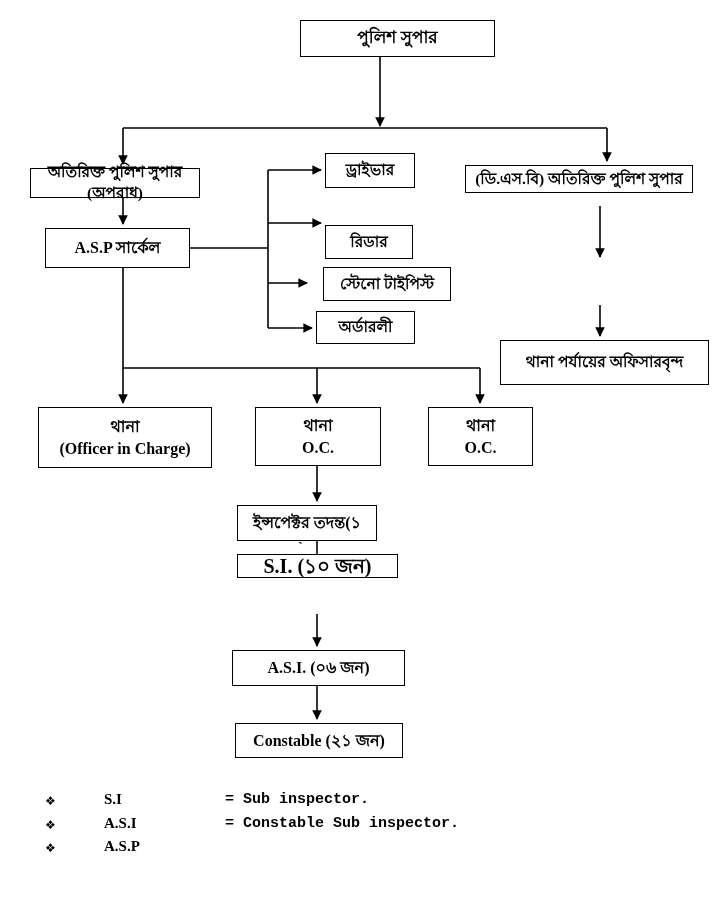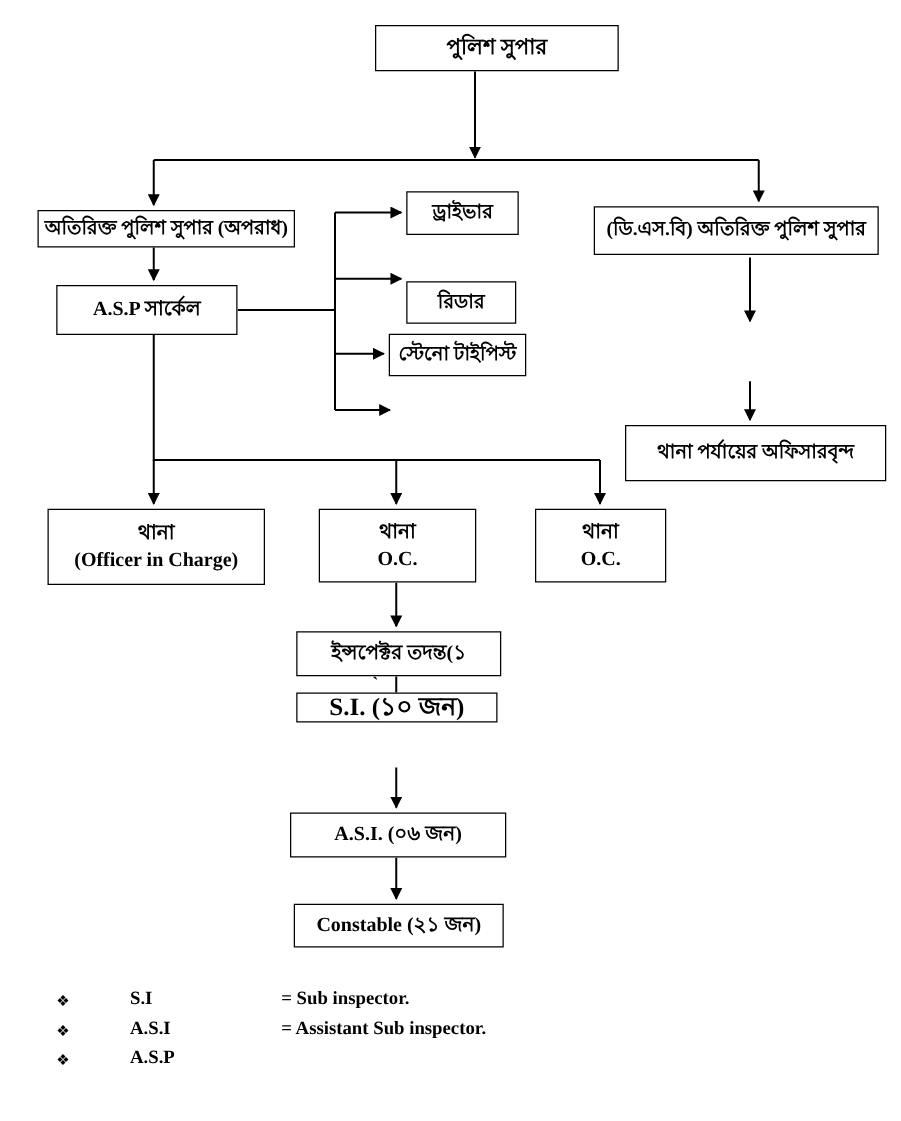--- a/index.html
+++ b/index.html
@@ -49,21 +49,21 @@
     font-size:15px;
   }
   .legend-row { display:flex; line-height:21.5px; }
   .legend-row .bullet {
     width:25px;
     font-size:12px;
     font-family:"DejaVu Sans", sans-serif;
     padding-top:2px;
   }
   .legend-row .term { width:121px;margin-left:34px; }
-  .legend-row .def  { flex:1; }
+  .legend-row .def  { flex:1;font-family:Liberation Mono, monospace; }
 </style>
 </head>
 <body>
 
 <div class="canvas">
 
   <svg class="connectors" viewBox="0 0 721 897" xmlns="http://www.w3.org/2000/svg">
     <defs>
       <marker id="arrow" viewBox="0 0 10 10" refX="9" refY="5" markerWidth="6" markerHeight="6" orient="auto-start-reverse">
         <path d="M0,0 L10,5 L0,10 z" fill="#000"></path>
@@ -91,42 +91,45 @@
       <path d="M317 541 V574" marker-end="url(#arrow)"></path>
       <path d="M317 614 V646" marker-end="url(#arrow)"></path>
       <path d="M317 686 V719" marker-end="url(#arrow)"></path>
     </g>
   </svg>
 
   <div class="node" style="left:300px;top:20px;width:195px;height:37px;font-size:17px">
     <span>পুলিশ সুপার</span>
   </div>
 
-  <div class="node" style="left:30px;top:168px;width:206px;height:30px">
+  <div class="node" style="left:30px;top:168px;width:170px;height:30px">
     <span>অতিরিক্ত পুলিশ সুপার (অপরাধ)</span>
   </div>
 
   <div class="node" style="left:325px;top:153px;width:90px;height:35px">
     <span>ড্রাইভার</span>
   </div>
 
   <div class="node" style="left:45px;top:228px;width:145px;height:40px;font-size:16px">
     <span>A.S.P সার্কেল</span>
   </div>
 
   <div class="node" style="left:325px;top:225px;width:88px;height:34px">
     <span>রিডার</span>
   </div>
 
-  <div class="node" style="left:311px;top:267px;width:110px;height:34px">
+  <div class="node" style="left:323px;top:267px;width:128px;height:34px">
     <span>স্টেনো টাইপিস্ট</span>
   </div>
 
+  <div class="node" style="left:316px;top:311px;width:99px;height:33px">
+    <span>অর্ডারলী</span>
+  </div>
 
-  <div class="node" style="left:475px;top:165px;width:228px;height:39px">
+  <div class="node" style="left:465px;top:165px;width:228px;height:28px">
     <span>(ডি.এস.বি) অতিরিক্ত পুলিশ সুপার</span>
   </div>
 
 
   <div class="node" style="left:500px;top:340px;width:209px;height:45px">
     <span>থানা পর্যায়ের অফিসারবৃন্দ</span>
   </div>
 
   <div class="node" style="left:38px;top:407px;width:174px;height:61px;font-size:16px">
     <span>থানা</span>
@@ -136,21 +139,21 @@
   <div class="node" style="left:255px;top:407px;width:126px;height:59px;font-size:16px">
     <span>থানা</span>
     <span>O.C.</span>
   </div>
 
   <div class="node" style="left:428px;top:407px;width:105px;height:59px;font-size:16px">
     <span>থানা</span>
     <span>O.C.</span>
   </div>
 
-  <div class="node" style="left:237px;top:505px;width:164px;height:36px;font-size:16px">
+  <div class="node" style="left:237px;top:505px;width:140px;height:36px;font-size:16px">
     <span>ইন্সপেক্টর তদন্ত(১</span>
   </div>
 
   <span class="stray" style="left:298px;top:540px">`</span>
 
   <div class="node" style="left:237px;top:554px;width:161px;height:24px;font-size:20px">
     <span>S.I. (১০ জন)</span>
   </div>
 
   <div class="node" style="left:232px;top:650px;width:173px;height:36px;font-size:16px">
@@ -163,21 +166,21 @@
 
   <div class="legend">
     <div class="legend-row">
       <span class="bullet">❖</span>
       <span class="term">S.I</span>
       <span class="def">= Sub inspector.</span>
     </div>
     <div class="legend-row">
       <span class="bullet">❖</span>
       <span class="term">A.S.I</span>
-      <span class="def">= Assistant Sub inspector.</span>
+      <span class="def">= Constable Sub inspector.</span>
     </div>
     <div class="legend-row">
       <span class="bullet">❖</span>
       <span class="term">A.S.P</span>
     </div>
   </div>
 
 </div>
 
 </body></html>

